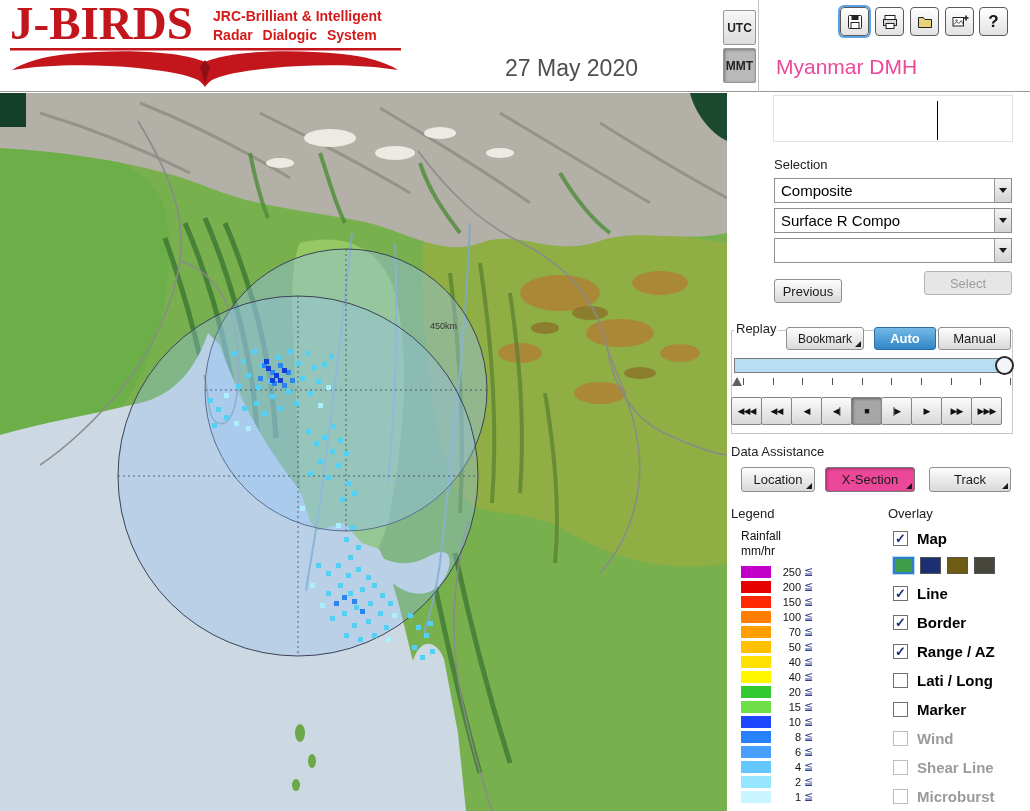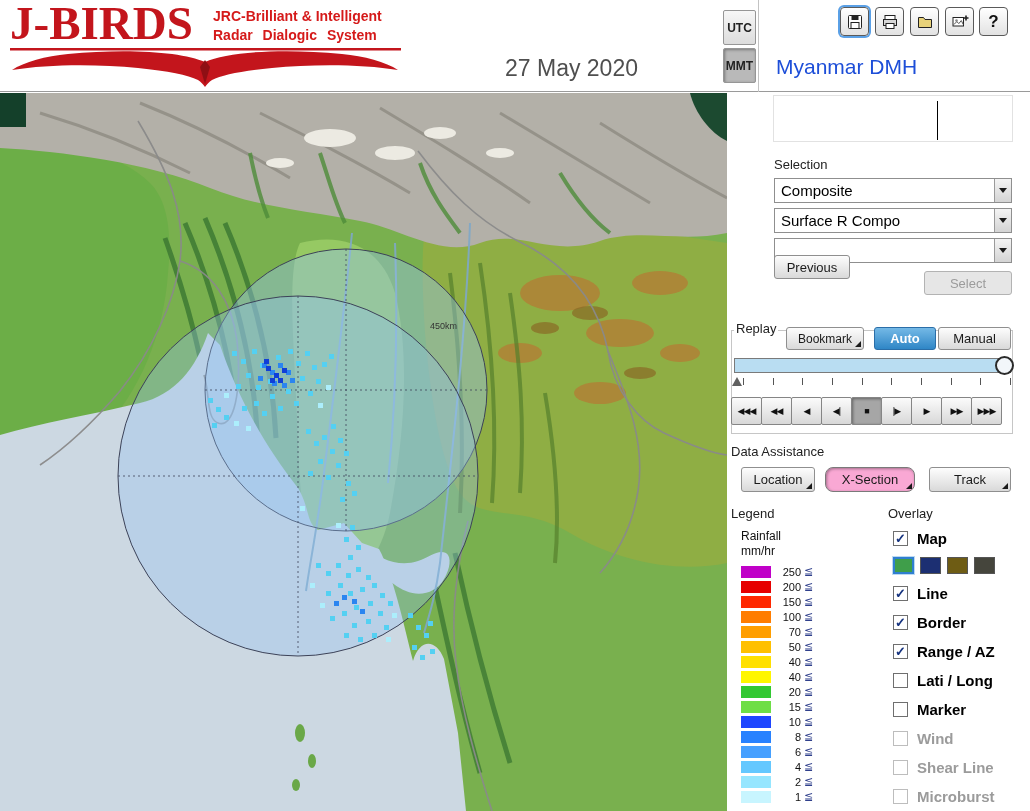--- a/index.html
+++ b/index.html
@@ -23,21 +23,21 @@
   .tz-utc { top:10px; }
   .tz-mmt { top:48px; background:#b9b9b9; box-shadow:inset 1px 1px 3px rgba(0,0,0,.35); }
   .hdr-divider { position:absolute; left:758px; top:0; width:1px; height:92px; background:#c3c3c3; }
   .tool-btn { position:absolute; top:7px; width:29px; height:29px; background:linear-gradient(#ffffff,#e2e2e2);
     border:1px solid #5a5a5a; border-radius:4px; box-sizing:border-box; display:flex; align-items:center; justify-content:center; padding:0; }
   .tool-save { left:840px; box-shadow:0 0 0 2px #5aa0e6; }
   .tool-print { left:875px; }
   .tool-open { left:910px; }
   .tool-capture { left:945px; }
   .tool-help { left:979px; font-size:17px; font-weight:bold; color:#111; }
-  .station-name { position:absolute; left:776px; top:55px; font-size:21px; color:#1d4ed8; }
+  .station-name { position:absolute; left:776px; top:55px; font-size:21px; color:#ec4899; }
 
   
   .map-area { position:absolute; left:0; top:93px; width:727px; height:718px; overflow:hidden; }
   .map-area svg text { font-family:"Liberation Sans", sans-serif; }
   .zoom-btn { position:absolute; width:28px; height:30px; background:#fff; border:2px solid #3a3a3a; border-radius:4px;
     box-sizing:border-box; display:flex; align-items:center; justify-content:center; padding:0; }
   .zoom-in { left:728px; top:97px; }
   .zoom-out { left:728px; top:266px; }
   .zoom-track { position:absolute; left:730px; top:131px; width:24px; height:132px; background:#d8d8d8; border:1px solid #9a9a9a; box-sizing:border-box; }
   .zoom-thumb { position:absolute; left:2px; top:2px; width:18px; height:110px; background:#f6f6f6; border:1px solid #8a8a8a; box-sizing:border-box; }
@@ -48,24 +48,24 @@
   .text-cursor { position:absolute; left:163px; top:5px; width:1px; height:39px; background:#000; }
   .section-label { position:absolute; font-size:13px; color:#222; }
   .lbl-selection { left:47px; top:64px; }
   .dropdown { position:absolute; left:47px; width:238px; height:25px; background:#fff; border:1px solid #8f8f8f; box-sizing:border-box; }
   .dd-1 { top:85px; } .dd-2 { top:115px; } .dd-3 { top:145px; }
   .dd-text { position:absolute; left:6px; top:3px; font-size:15px; color:#000; }
   .dd-arrow { position:absolute; right:0; top:0; width:17px; height:100%; background:linear-gradient(#f4f4f4,#d4d4d4); border-left:1px solid #9a9a9a; display:flex; align-items:center; justify-content:center; box-sizing:border-box; }
   .dd-arrow::after { content:""; width:0; height:0; border-left:4px solid transparent; border-right:4px solid transparent; border-top:5px solid #1a1a1a; }
   .btn { position:absolute; display:flex; align-items:center; justify-content:center; background:linear-gradient(#fdfdfd,#d9d9d9);
     border:1px solid #8f8f8f; border-radius:3px; font-size:13px; color:#1a1a1a; box-sizing:border-box; padding:0; font-family:inherit; }
-  .btn.pressed { background:#f9a8d4; box-shadow:inset 1px 1px 3px rgba(0,0,0,.35); border-color:#7a7a7a;border-radius:8px; }
+  .btn.pressed { background:#ec4899; box-shadow:inset 1px 1px 3px rgba(0,0,0,.35); border-color:#7a7a7a; }
   .btn.disabled { color:#9b9b9b; background:#e6e6e6; border-color:#b3b3b3; }
   .menu-corner::after { content:""; position:absolute; right:2px; bottom:2px; width:0; height:0; border-left:6px solid transparent; border-bottom:6px solid #1a1a1a; }
-  .btn-previous { left:47px; top:162px; width:76px; height:24px; }
+  .btn-previous { left:47px; top:186px; width:68px; height:24px; }
   .btn-select { left:197px; top:178px; width:88px; height:24px; }
   .replay-frame { position:absolute; left:4px; top:237px; width:280px; height:102px; border:1px solid #c6c6c6; }
   .lbl-replay { left:7px; top:228px; background:#fff; padding:0 2px; }
   .btn-bookmark { left:59px; top:234px; width:78px; height:23px; font-size:12px; }
   .btn-auto { left:147px; top:234px; width:62px; height:23px; background:linear-gradient(#74b9e6,#2f86c6); color:#fff; font-weight:bold; border-color:#2a6ea8; }
   .btn-manual { left:211px; top:234px; width:73px; height:23px; }
   .timeline { position:absolute; left:7px; top:265px; width:277px; height:15px; background:#b9ddf2; border:1px solid #7a7a7a; box-sizing:border-box; }
   .timeline-thumb { position:absolute; right:-4px; top:-3px; width:19px; height:19px; border-radius:50%; background:#f2f6fa; border:2px solid #2a2a2a; box-sizing:border-box; }
   .tick-pointer { position:absolute; left:5px; top:284px; width:0; height:0; border-left:5px solid transparent; border-right:5px solid transparent; border-bottom:9px solid #606060; }
   .timeline-ticks { position:absolute; left:16px; top:285px; width:268px; height:8px; display:flex; justify-content:space-between; }

